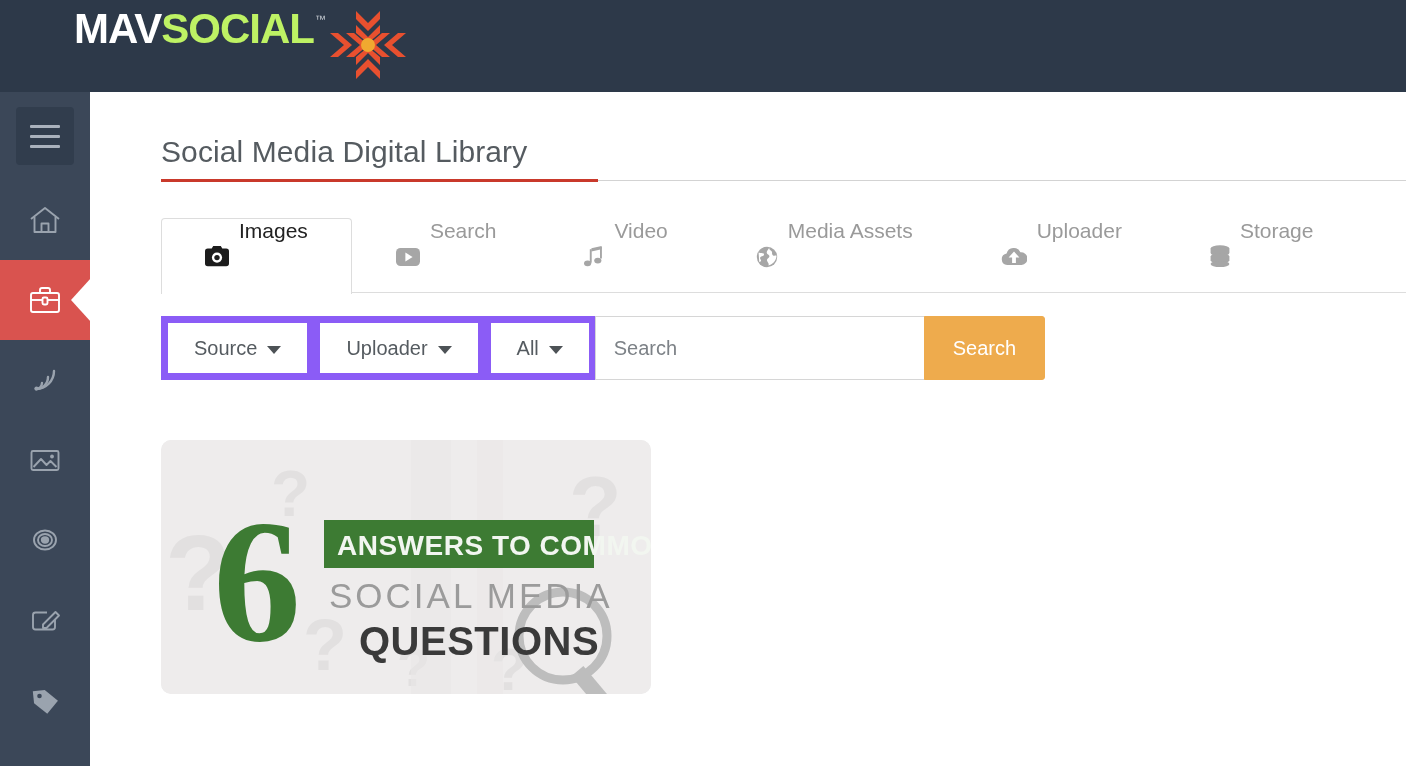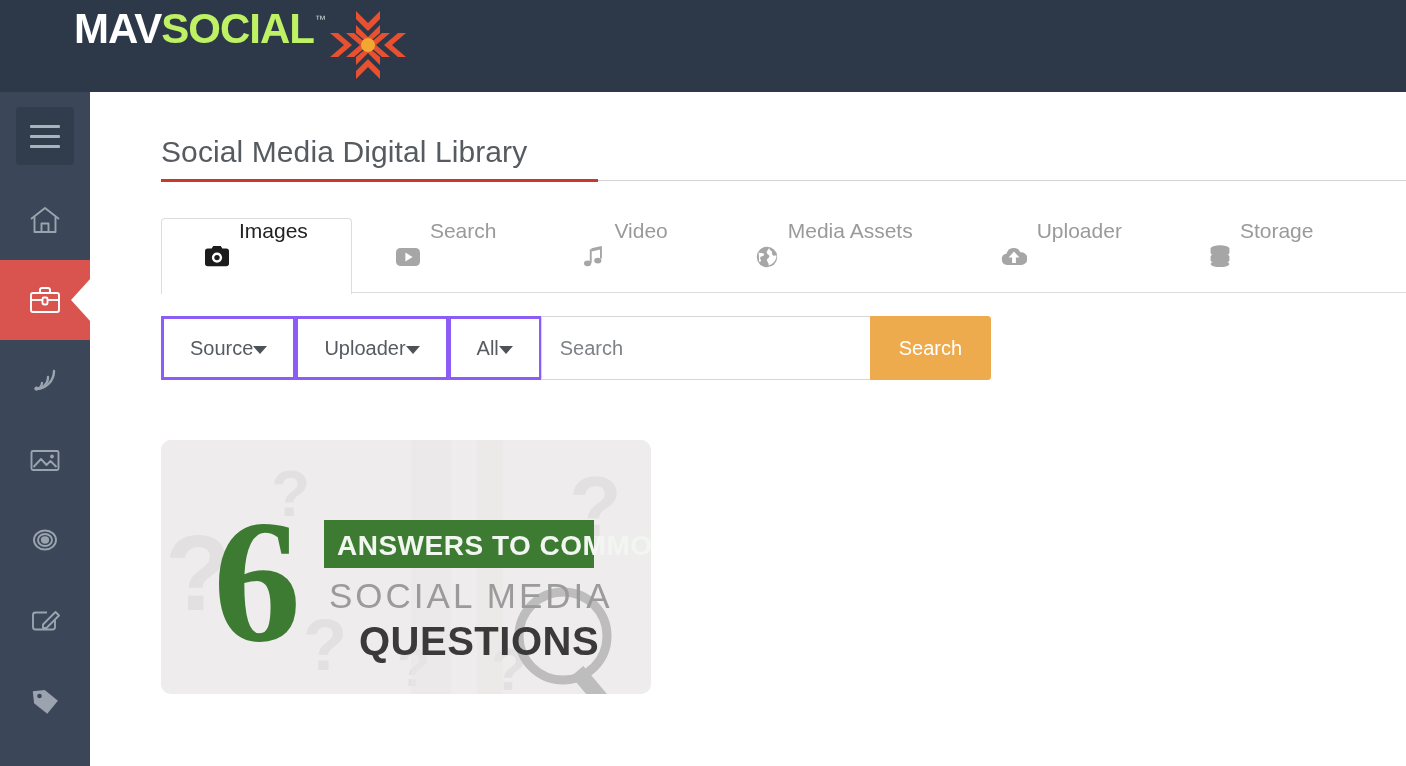--- a/index.html
+++ b/index.html
@@ -116,24 +116,24 @@
   .tab .tabicon { display: flex; align-items: center; }
   .tab .tabicon svg { display: block; }
 
   
   #filterbar {
     position: absolute; left: 57px; top: 224px;
     display: flex; align-items: stretch; height: 64px;
   }
   .filter-btn {
     background: #ffffff;
-    border: 3px solid #8b5cf6;
+    border: 7px solid #8b5cf6;
     margin-right: -1px;
     padding: 0 26px;
-    display: flex; align-items: center; 
+    display: flex; align-items: center; gap: 10px;
     font-size: 20px; color: #555b60;
     white-space: nowrap;
     cursor: pointer;
   }
   .caret {
     width: 0; height: 0;
     border-left: 7px solid transparent;
     border-right: 7px solid transparent;
     border-top: 8px solid #4d5256;
     margin-top: 3px;

